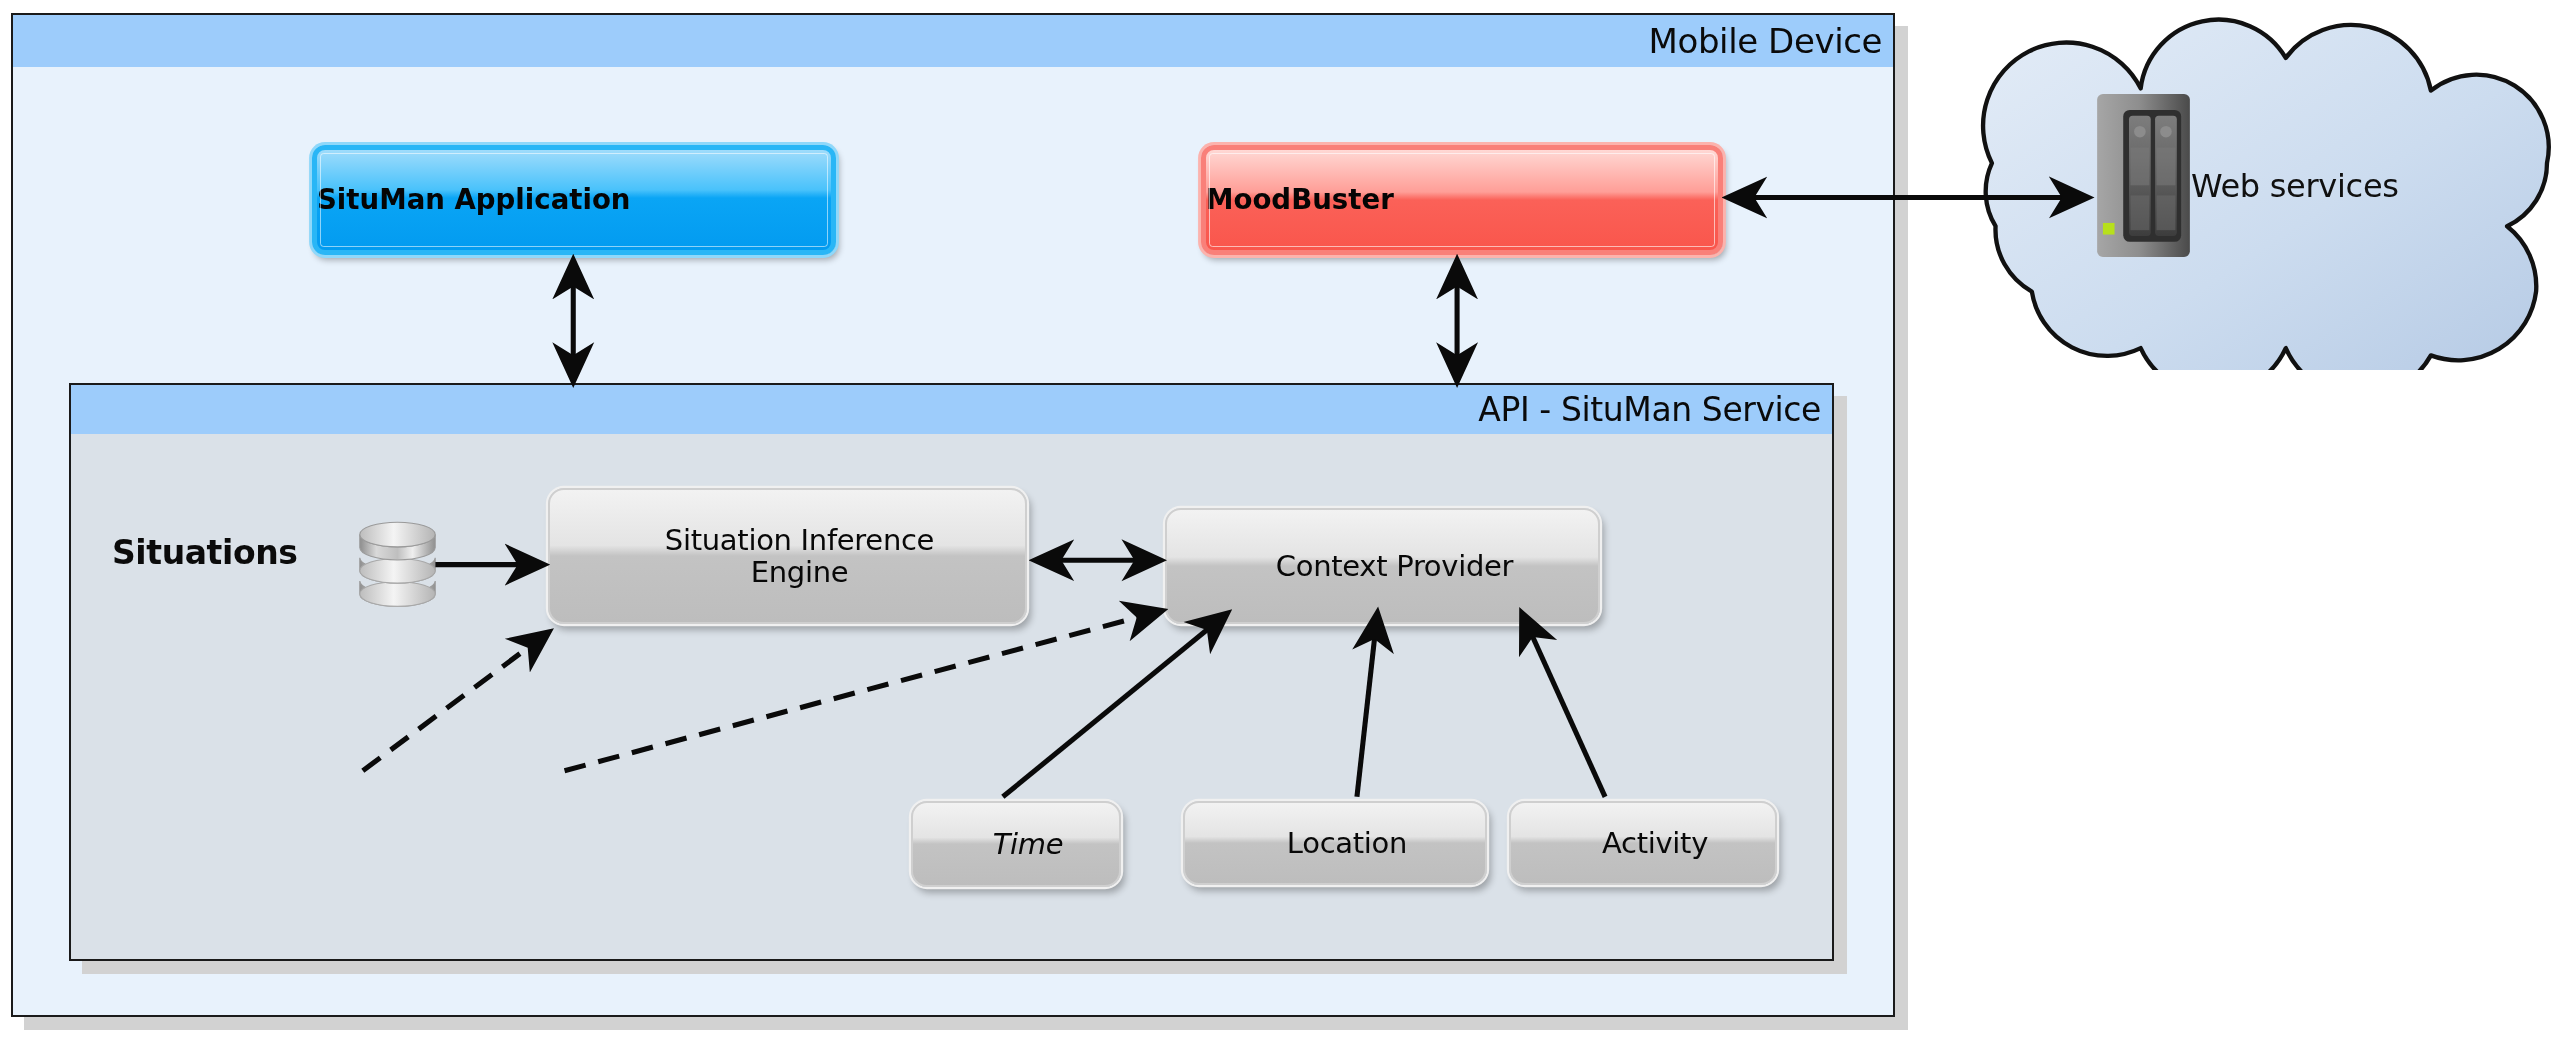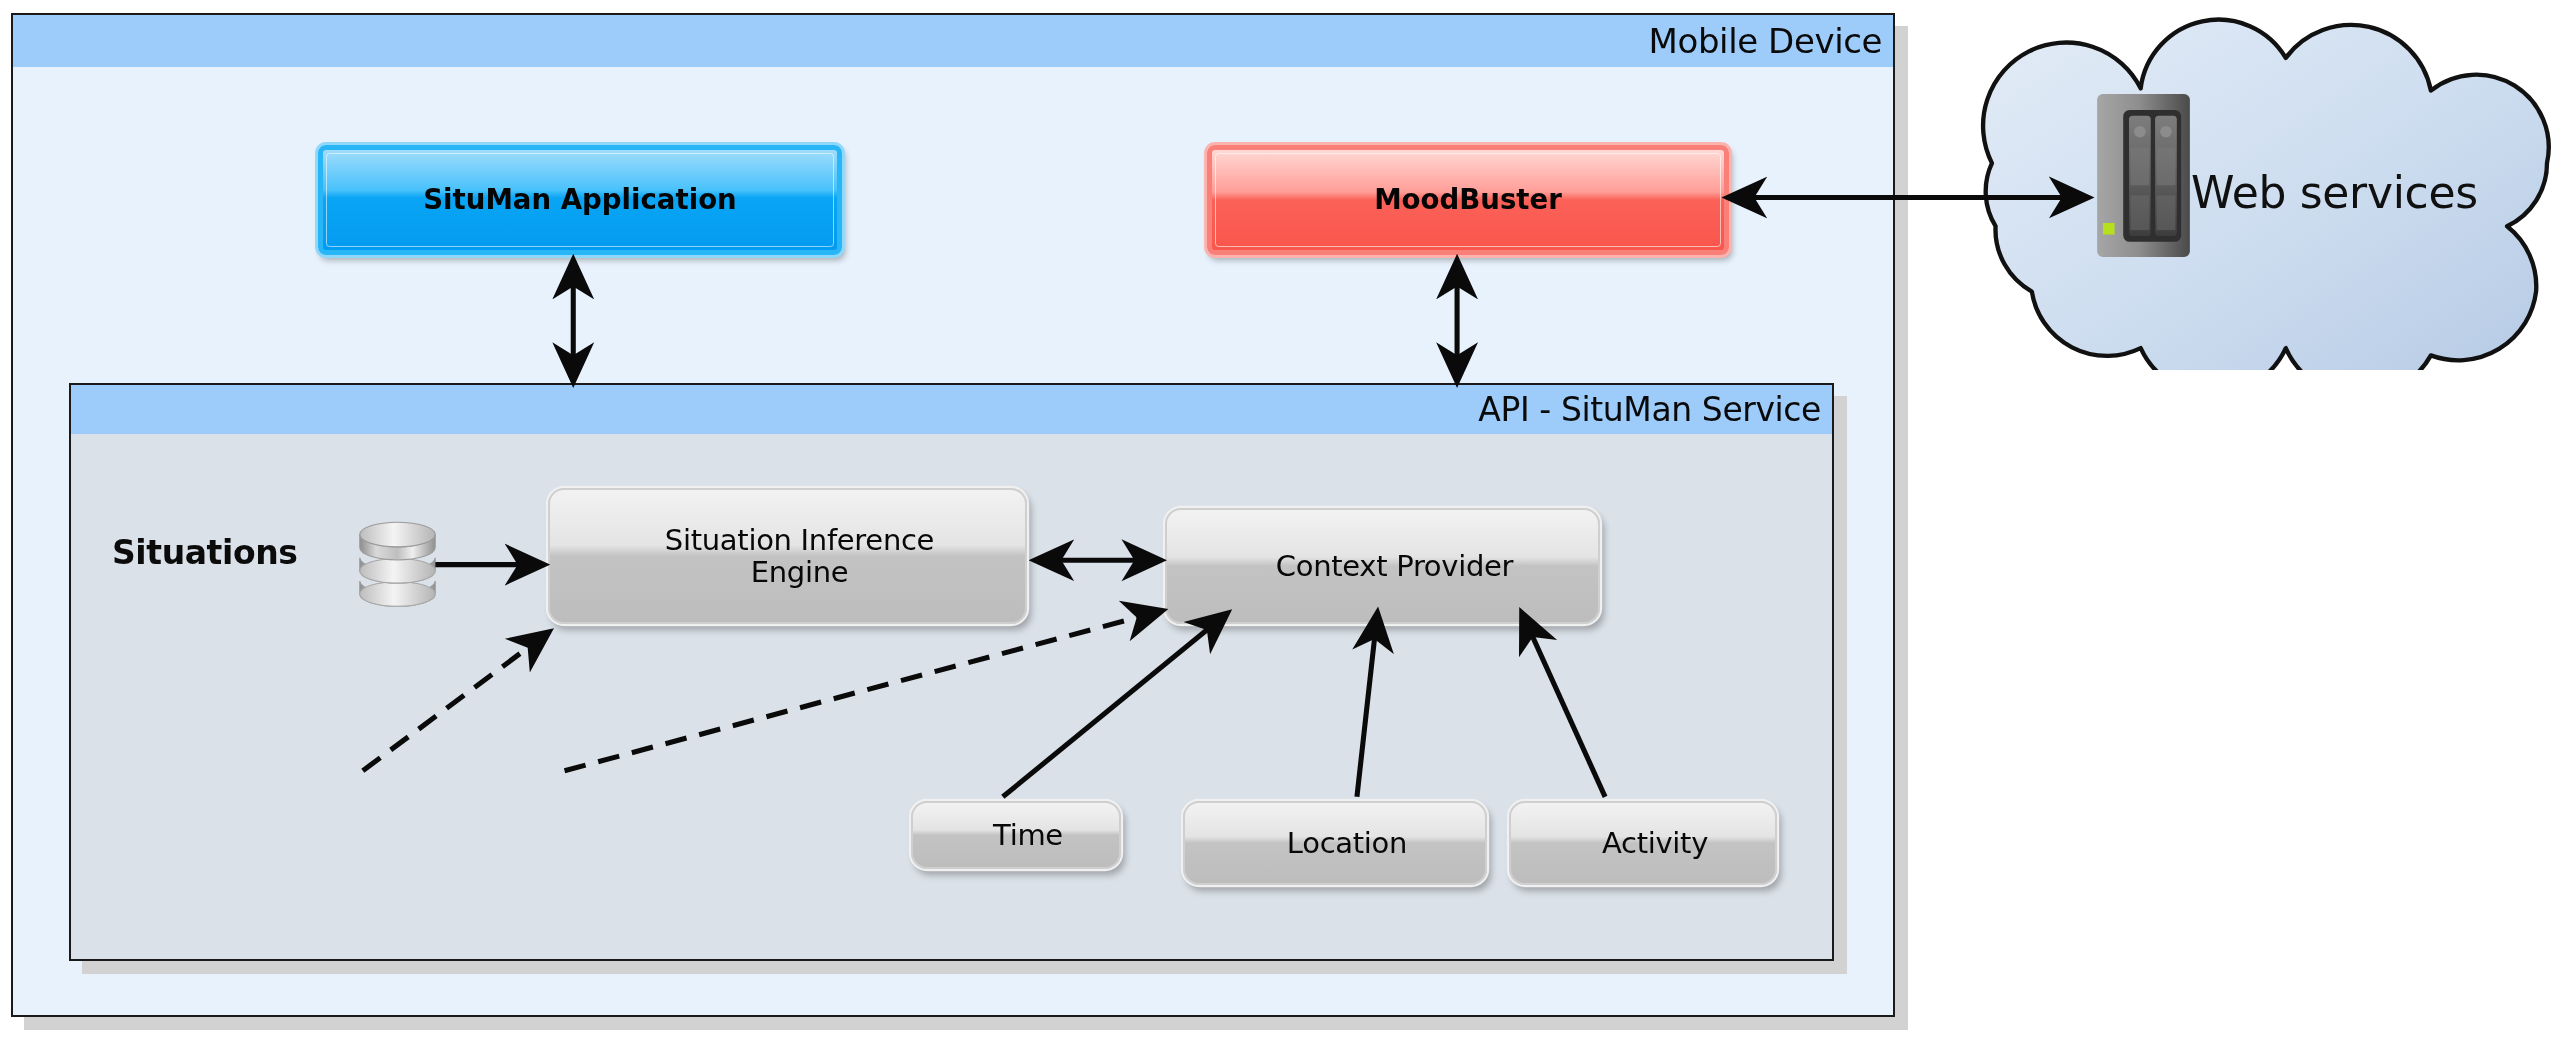--- a/index.html
+++ b/index.html
@@ -15,22 +15,22 @@
   #api-service-shadow{left:82px;top:396px;width:1765px;height:578px;}
 
   .container-header{position:absolute;left:0;top:0;right:0;height:52px;background:#9dccfb;
     display:flex;align-items:center;justify-content:flex-end;box-sizing:border-box;padding-right:11px;}
   .container-header .title{font-size:34px;color:#0a0a0a;font-weight:400;letter-spacing:-0.4px;
     line-height:1;white-space:nowrap;}
   #api-service .container-header{height:49px;}
   #api-service .container-header .title{font-size:33px;}
 
   
-  .app-box{position:absolute;box-sizing:border-box;border-radius:8px;
-    display:flex;align-items:center;justify-content:center;text-align:center;margin-left:6px;}
+  .app-box{position:absolute;box-sizing:border-box;border-radius:13px;
+    display:flex;align-items:center;text-align:center;}
   .app-box .label{font-size:27.6px;font-weight:bold;color:#050505;line-height:1.05;white-space:nowrap;}
 
   #situman-app{left:312px;top:145px;width:524px;height:110px;
     background:linear-gradient(to bottom,#9fdcfb 0%,#49c2fb 40%,#0aa5f5 48%,#039bf0 100%);
     border:5.1px solid #29b6f6;
     box-shadow:0 0 0 2.9px #8fd8fa, 2.9px 4.4px 6.5px rgba(0,0,0,0.30);}
   #situman-app .inner-ring{position:absolute;left:2.9px;top:2.9px;right:2.9px;bottom:2.9px;
     border:1.5px solid rgba(255,255,255,0.55);border-radius:3.6px;pointer-events:none;}
 
   #moodbuster{left:1201px;top:145px;width:522px;height:110px;
@@ -46,32 +46,32 @@
     border:2.2px solid #cfcfcf;border-radius:16px;
     box-shadow:0 0 0 2.2px #f0f0f0, 3.6px 5.1px 7.3px rgba(0,0,0,0.28);
     display:flex;align-items:center;justify-content:center;text-align:center;padding-left:24px;}
   .gray-box .label{font-size:29px;color:#080808;line-height:1.12;letter-spacing:-0.3px;}
   .gray-box.square{border-radius:2.2px;box-shadow:0 0 0 2.2px #eeeeee, 3.6px 5.1px 7.3px rgba(0,0,0,0.28);
     background:linear-gradient(to bottom,#f2f2f2 0%,#e2e2e2 42%,#a8a8a8 50%,#a2a2a2 100%);}
 
   #situation-inference-engine{left:548px;top:488px;width:479px;height:136px;}
   #context-provider{left:1165px;top:508px;width:435px;height:116px;}
   #energy-aware-adapter{left:174px;top:775px;width:385px;height:102px;}
-  #time-box{left:911px;top:801px;width:210px;height:68px;}
+  #time-box{left:911px;top:801px;width:210px;height:86px;font-style:italic;}
   #location-box{left:1183px;top:801px;width:304px;height:84px;}
   #activity-box{left:1509px;top:801px;width:268px;height:84px;}
 
   
   #situations-label{position:absolute;left:112px;top:533px;font-size:33px;color:#0b0b0b;
     letter-spacing:-0.4px;white-space:nowrap;font-weight:bold;}
   #situations-db{position:absolute;left:354px;top:514px;width:87px;height:102px;}
 
   
   #cloud-group{position:absolute;left:1923px;top:7.3px;width:653px;height:363px;}
-  #web-services-label{position:absolute;left:2191px;top:167px;font-size:44px;color:#101010;
+  #web-services-label{position:absolute;left:2191px;top:167px;font-size:32px;color:#101010;
     letter-spacing:-0.3px;white-space:nowrap;}
   #server-icon{position:absolute;left:2097px;top:94px;width:93px;height:163px;}
 
   
   #arrows{position:absolute;left:0;top:0;width:2576px;height:1048px;pointer-events:none;}
 </style>
 </head>
 <body>
 
 <div id="stage">

